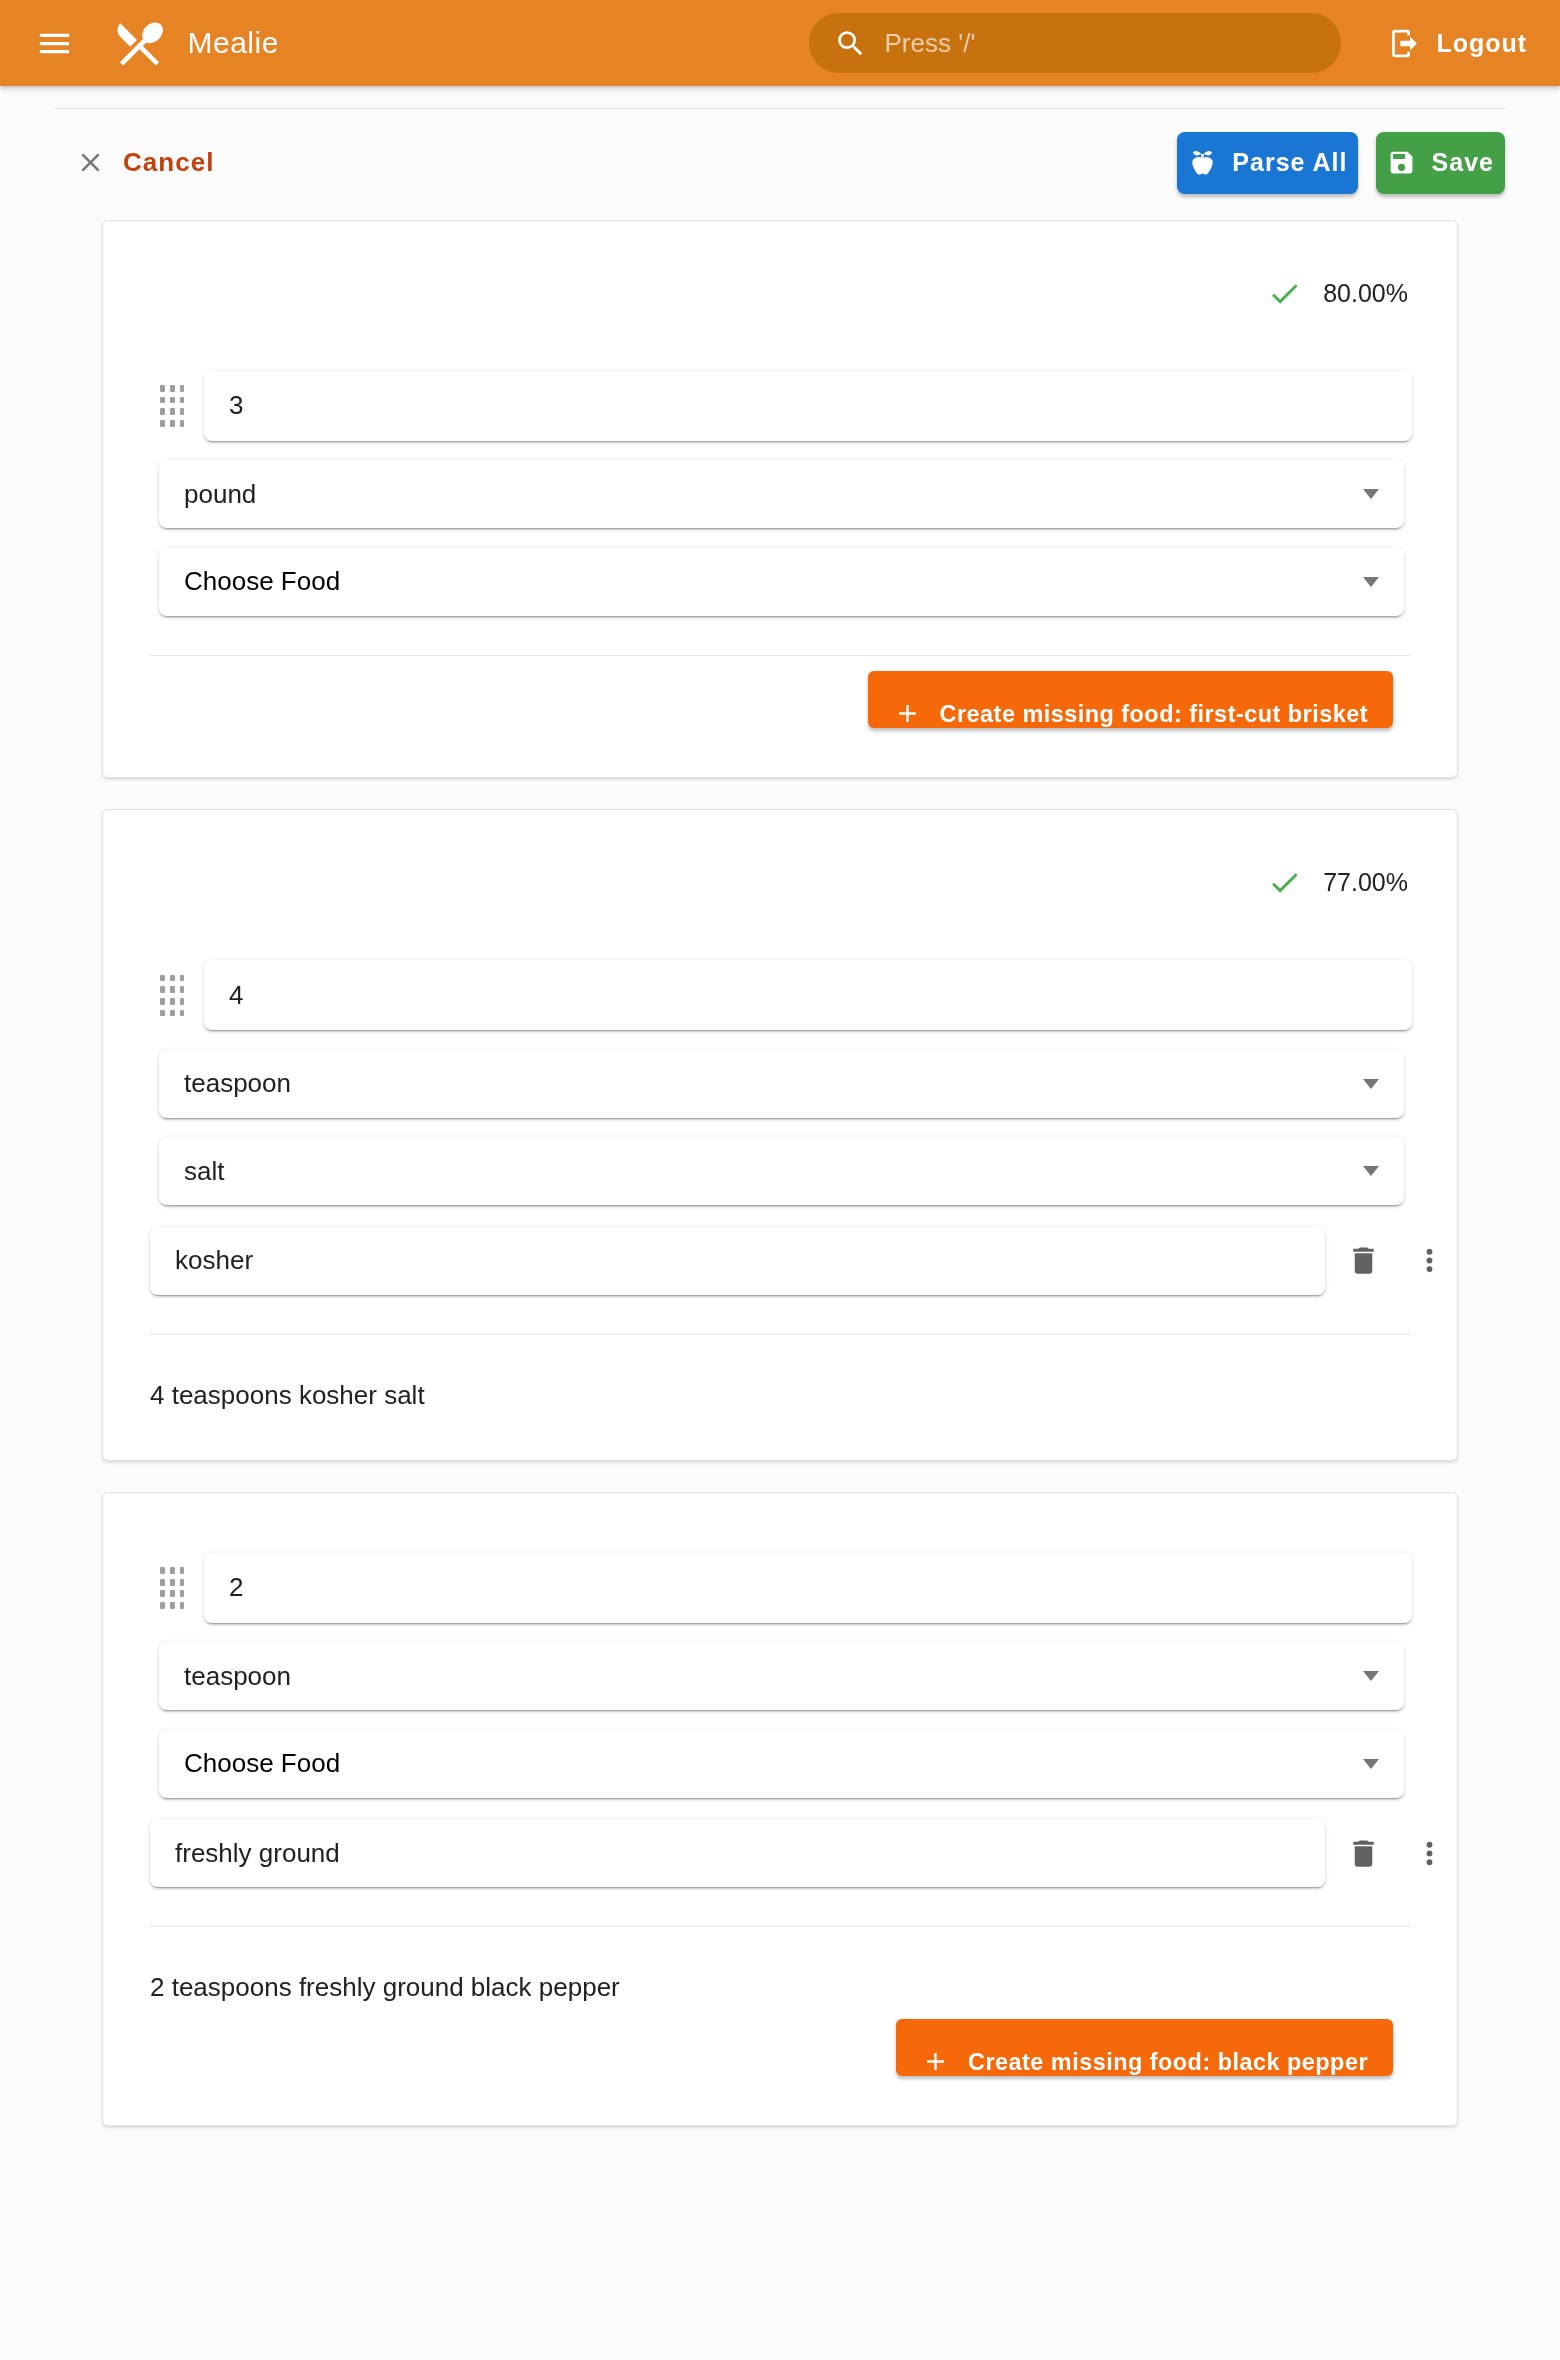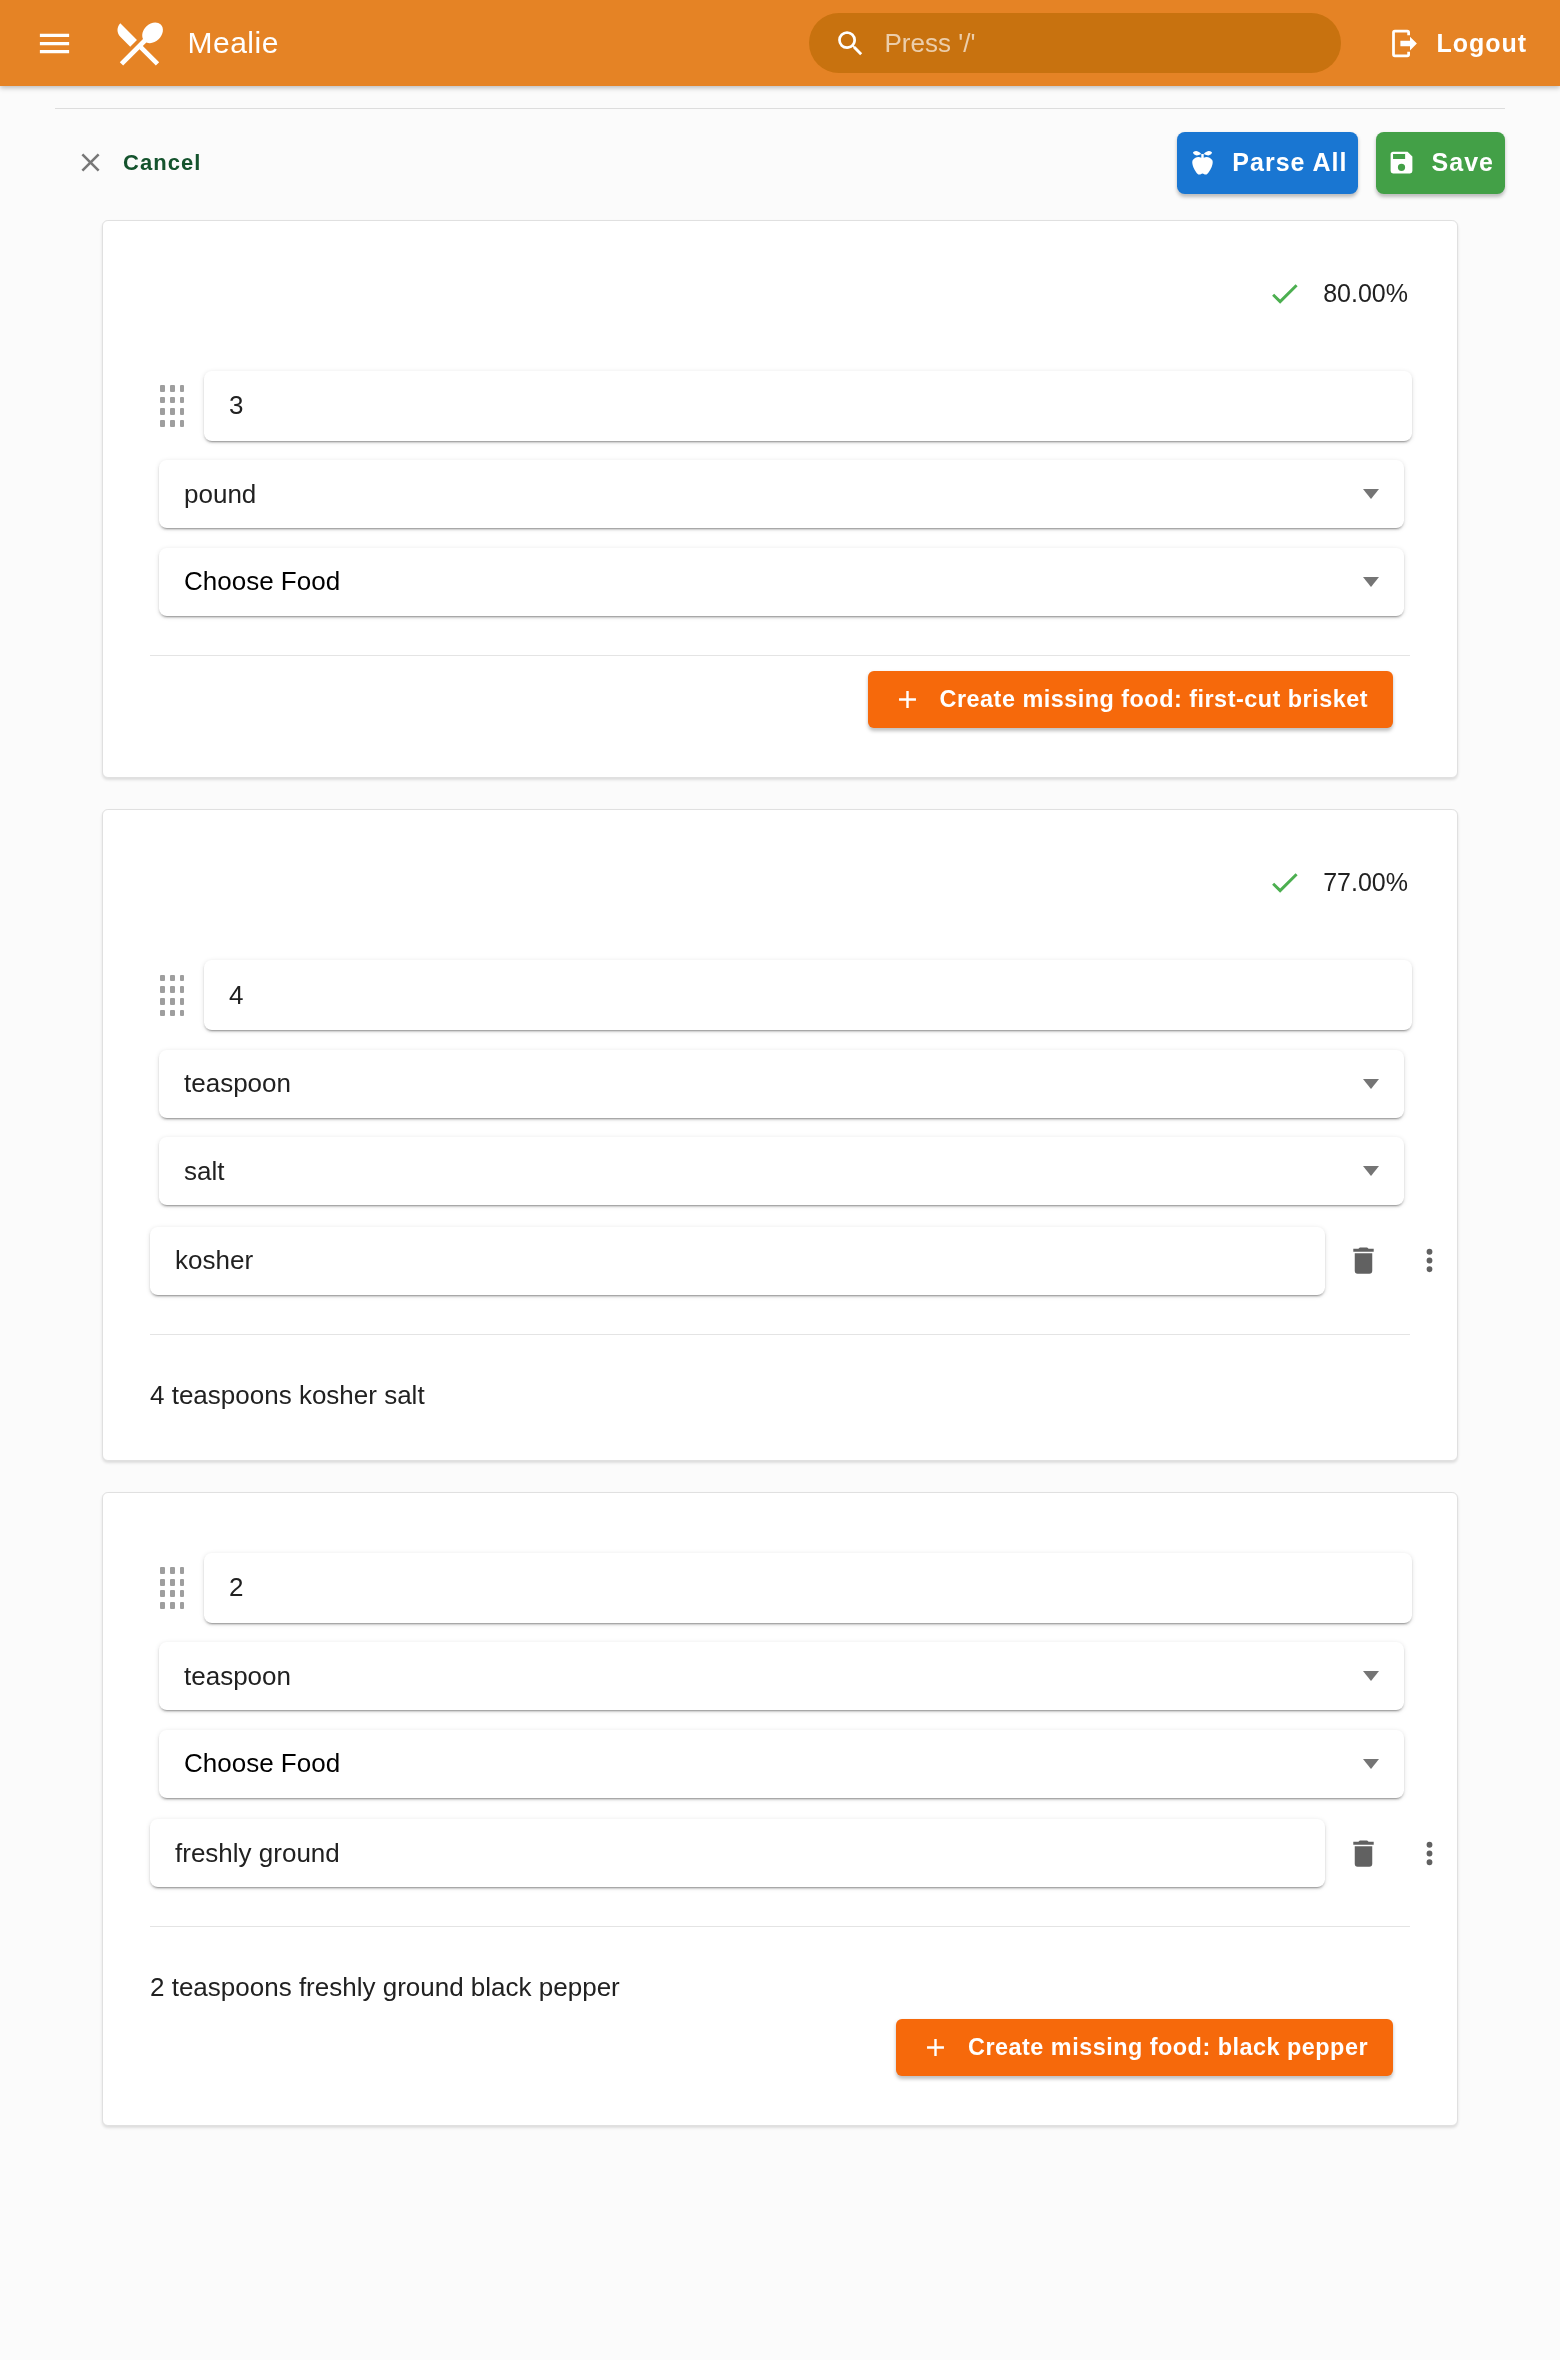--- a/index.html
+++ b/index.html
@@ -17,21 +17,21 @@
   .search-pill svg { flex:none; }
   .search-input { flex:1; margin-left:17.6px; background:transparent; border:none; outline:none;
                   font-size:26px; color:#fff; font-family:inherit; }
   .search-input::placeholder { color:rgba(255,255,255,.65); }
   .logout-btn { display:flex; align-items:center; gap:15.6px; color:#fff; font-size:25px; font-weight:700;
                 letter-spacing:1px; margin-left:41px; padding:7.8px 5.9px; cursor:pointer; }
 
   
   .section { margin:21.5px 55px 0; border-top:1px solid #ddd; }
   .toolbar { display:flex; align-items:center; padding:23.4px 0 26px 19.5px; }
-  .cancel-btn { display:flex; align-items:center; gap:17.6px; color:#14532d; font-size:22px; font-weight:700;
+  .cancel-btn { display:flex; align-items:center; gap:17.6px; color:#c2410c; font-size:26px; font-weight:700;
                 letter-spacing:1px; cursor:pointer; }
   .toolbar-actions { margin-left:auto; display:flex; gap:17.6px; }
   .btn { display:flex; align-items:center; gap:15.6px; height:62px; padding:0 11px; border:none; border-radius:7.8px;
          color:#fff; font-size:25px; font-weight:700; letter-spacing:1px; font-family:inherit; cursor:pointer;
          box-shadow:0 2.9px 3.9px rgba(0,0,0,.25); }
   .btn-parse { background:#1976D2; }
   .btn-save  { background:#43A047; }
 
   
   .cards { margin:0 47px; }
@@ -54,21 +54,21 @@
                        border-top:10.7px solid #757575; }
   .select-value.placeholder { color:#000000; }
   .note-row { display:flex; align-items:center; margin:21.5px 0 0 47px; }
   .note-input { width:1231px; height:68px; border:none; border-radius:7.8px; background:#fff; outline:none;
                 font-size:26px; color:#212121; padding:0 25px; font-family:inherit; }
   .icon-btn { width:57px; height:57px; display:flex; align-items:center; justify-content:center;
               background:none; border:none; cursor:pointer; margin-left:11.7px; }
   .card-divider { height:1px; background:#e4e4e4; margin:39px 47px 0; }
   .summary { margin:45px 47px 0; font-size:26px; color:#212121; }
   .missing-row { display:flex; justify-content:flex-end; margin:15.6px 64px 0 0; }
-  .missing-btn { display:flex; align-items:center; gap:17.6px; height:57px; padding:0 25px; border:none;
+  .missing-btn { display:flex; align-items:flex-end; gap:17.6px; height:57px; padding:0 25px; border:none;
                  border-radius:5.9px; background:#F6690B; color:#fff; font-size:23.4px; font-weight:700;
                  letter-spacing:0.5px; font-family:inherit; cursor:pointer; box-shadow:0 2.9px 3.9px rgba(0,0,0,.25); }
 </style>
 </head>
 <body>
 
 <header class="app-bar">
   <div class="menu-btn">
     <svg width="39" height="39" viewBox="0 0 24 24">
       <path fill="#fff" d="M3,6H21V8H3V6M3,11H21V13H3V11M3,16H21V18H3V16Z"></path>

